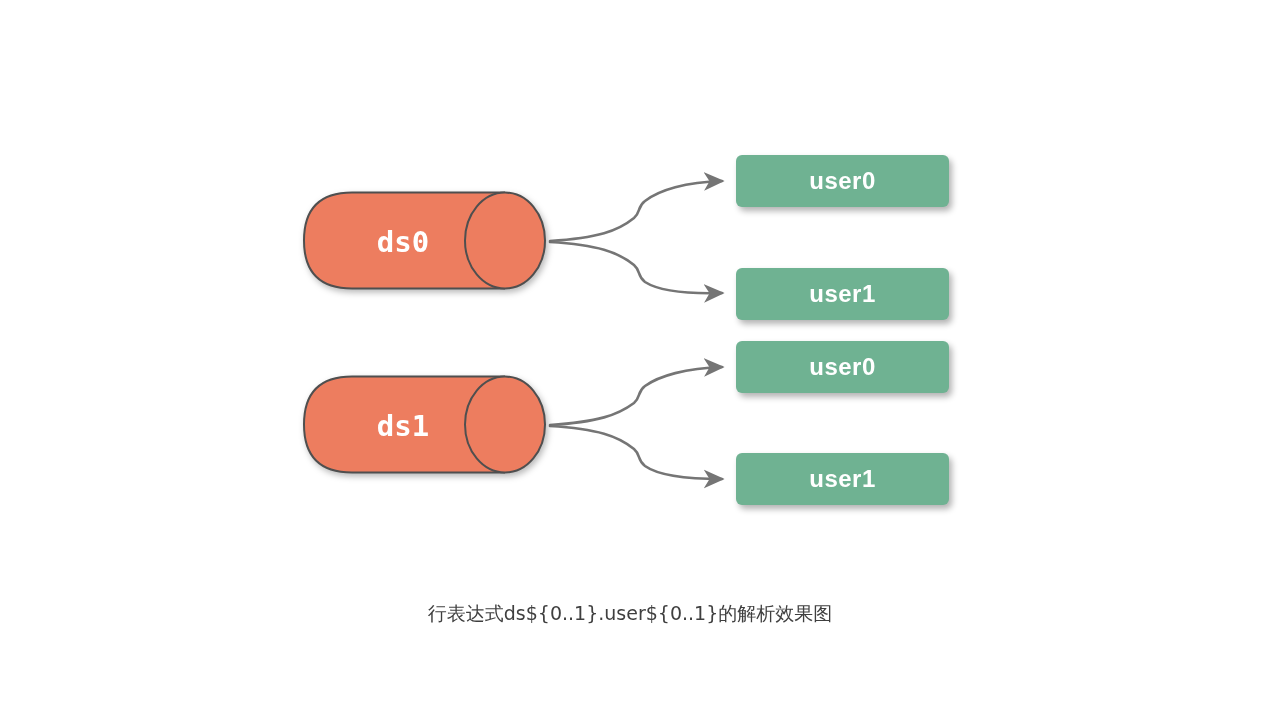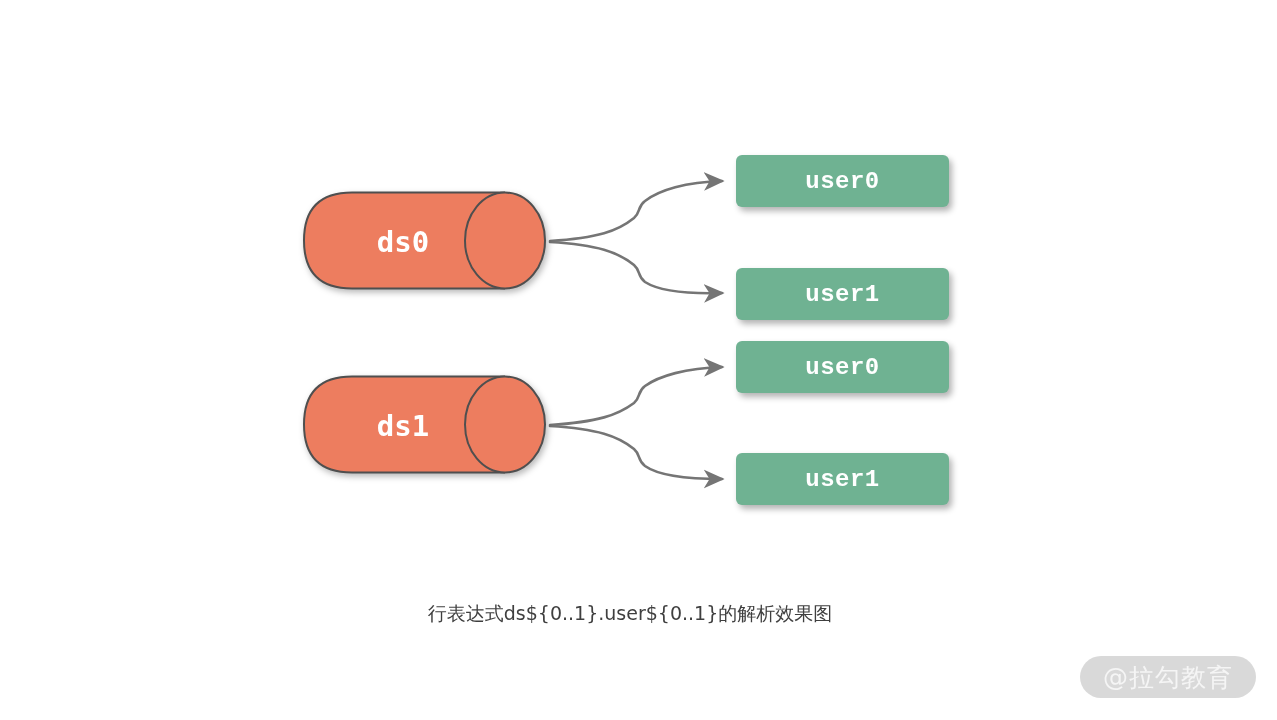--- a/index.html
+++ b/index.html
@@ -52,21 +52,21 @@
     height: 52px;
     background: var(--c-table_fill, #6FB292);
     border-radius: 6px;
     box-shadow: 3px 4px 6px rgba(0,0,0,0.30);
     display: flex;
     align-items: center;
     justify-content: center;
   }
   .table-label {
     color: #ffffff;
-    font-family: Liberation Mono, monospace;
+    font-family: Liberation Sans, sans-serif;
     font-size: 24px;
     font-weight: bold;
     letter-spacing: 0.5px;
   }
   .caption {
     position: absolute;
     left: 0;
     top: 601px;
     width: 1260px;
     text-align: center;
@@ -134,17 +134,14 @@
   </div>
   <div class="table-node" style="top:341px">
     <span class="table-label">user0</span>
   </div>
   <div class="table-node" style="top:453px">
     <span class="table-label">user1</span>
   </div>
 
   <div class="caption">行表达式ds${0..1}.user${0..1}的解析效果图</div>
 
-  <div class="watermark">
-    <span class="watermark-text">@拉勾教育</span>
-  </div>
 
 </div>
 
 </body></html>

